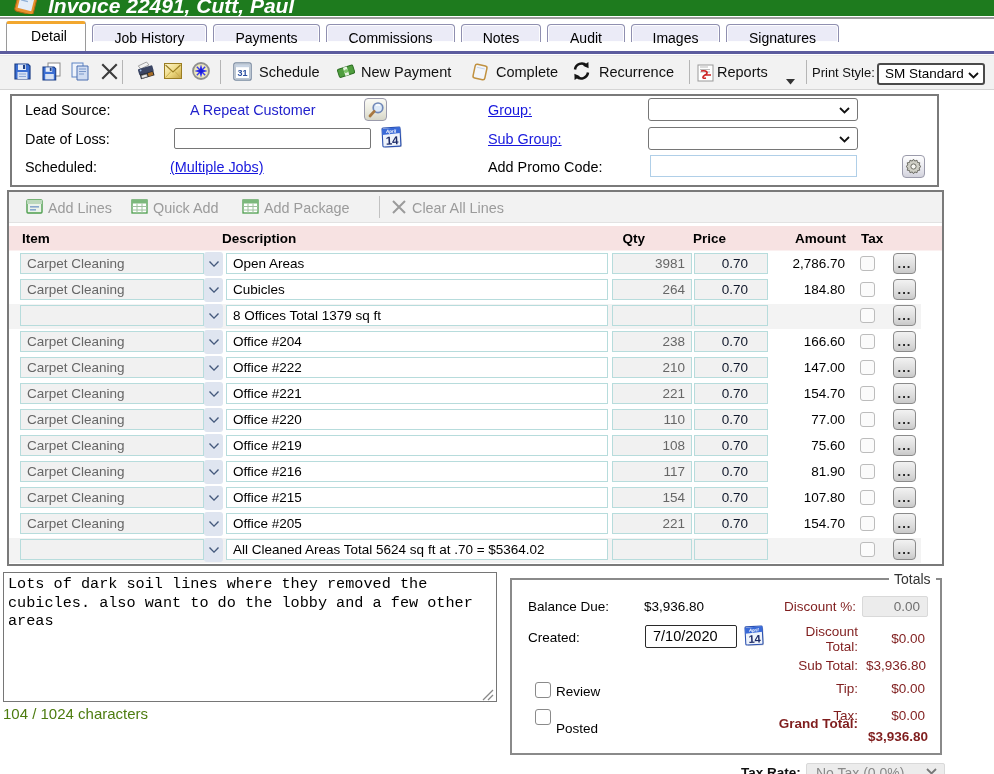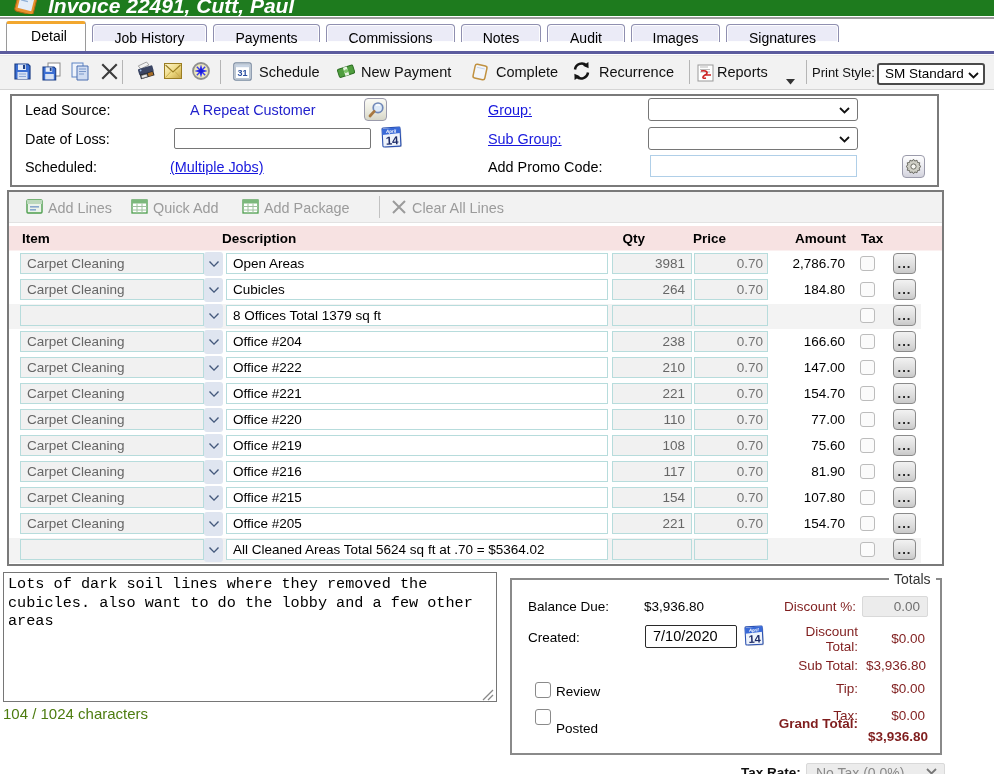--- a/index.html
+++ b/index.html
@@ -33,21 +33,21 @@
 #ghead{position:absolute;left:0px;top:34px;width:933px;height:25px;background:#f7e2e2;border-bottom:1px solid #fbf0f0}
 .gh{position:absolute;top:5px;font-size:13.5px;font-weight:bold;color:#000}
 
 .row{position:absolute;left:0;width:933px;height:26px}
 .rowbg{position:absolute;left:0px;top:0px;width:912px;height:25px;background:#f3f3f3}
 .sel{position:absolute;left:11px;top:1px;width:184px;height:21px;background:#f1f1f1;border:1px solid #b7dcdc;font-size:13.5px;color:#666;line-height:19px;padding-left:6px;overflow:hidden}
 .selarrow{position:absolute;left:195px;top:0px;width:19px;height:24px;background:#dfe5f0;border-radius:3px;text-align:center;line-height:22px}
 .selarrow svg{vertical-align:middle}
 .desc{position:absolute;left:217px;top:1px;width:382px;height:21px;background:#fff;border:1px solid #b7dcdc;font-size:13.5px;color:#000;line-height:19px;padding-left:6px;white-space:nowrap;overflow:hidden}
 .qty{position:absolute;left:603px;top:1px;width:80px;height:21px;background:#f1f1f1;border:1px solid #b7dcdc;font-size:13.5px;color:#666;line-height:19px;text-align:right;padding-right:6px}
-.price{position:absolute;left:685px;top:1px;width:74px;height:21px;background:#f1f1f1;border:1px solid #b7dcdc;font-size:13.5px;color:#737373;line-height:19px;text-align:right;padding-right:4px}
+.price{position:absolute;left:685px;top:1px;width:74px;height:21px;background:#f1f1f1;border:1px solid #b7dcdc;font-size:13.5px;color:#0f172a;line-height:19px;text-align:right;padding-right:19px}
 .amt{position:absolute;left:706px;top:4px;width:130px;font-size:13.5px;color:#000;text-align:right}
 .cb{position:absolute;left:851px;top:4px;width:15px;height:15px;border:1px solid #bcbcbc;border-radius:3px;background:#fbfbfb}
 .dots{position:absolute;left:884px;top:1px;width:23px;height:21px;border:1px solid #8a8a8a;border-radius:4px;background:linear-gradient(#f2f2f2,#d9d9d9 70%,#c9c9c9);text-align:center}
 .dots span{font-size:13px;font-weight:bold;color:#222;line-height:14px;display:inline-block;margin-top:1px;letter-spacing:1px}
 
 #notes{position:absolute;left:3px;top:572px;width:494px;height:130px;border:1px solid #767676;background:#fff;font-family:"Liberation Mono",monospace;font-size:15.2px;line-height:18.5px;color:#000;padding:2px 4px;white-space:pre-wrap}
 #resize{position:absolute;left:482px;top:687px;width:12px;height:12px}
 #charcount{position:absolute;left:3px;top:705px;font-size:15px;color:#4d7c0f}
 
 #totals{position:absolute;left:510px;top:578px;width:432px;height:177px;border:2px solid #8a8a8a}

